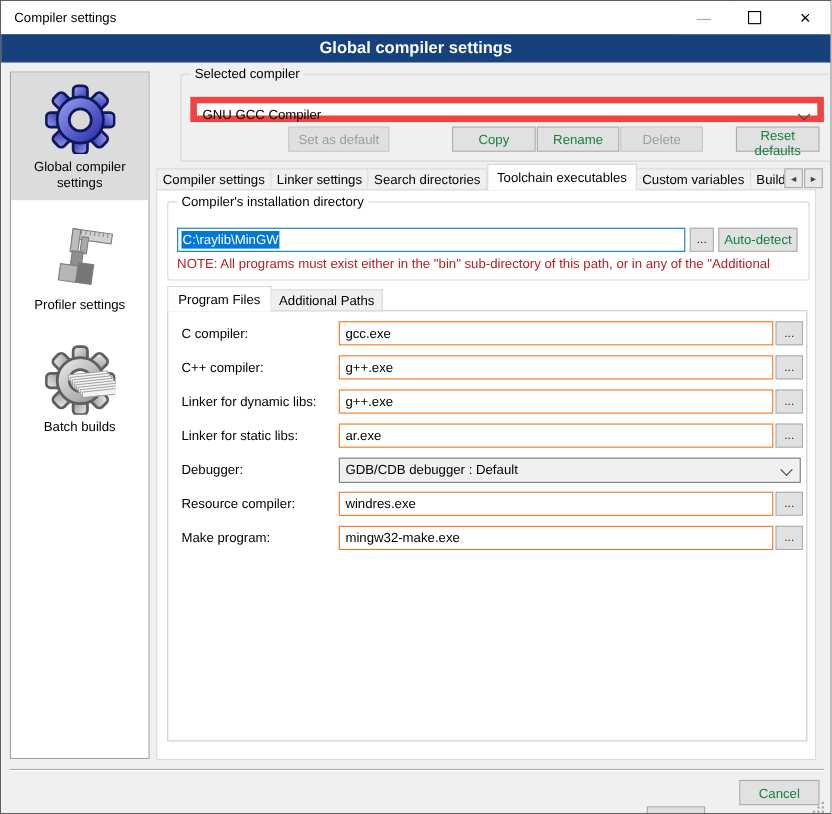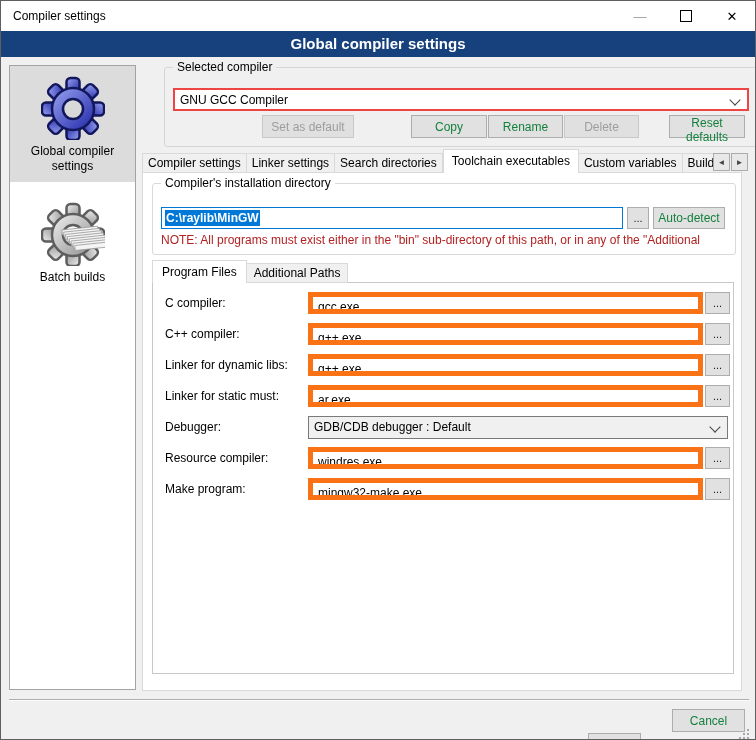--- a/index.html
+++ b/index.html
@@ -30,21 +30,21 @@
   .side-label{display:block;padding:2px 6px 0 6px;line-height:15px;}
   .side-item+.side-item{margin-top:10px;}
 
   
   .groupbox{position:absolute;border:1px solid #d5d5d5;border-radius:3px;}
   .group-label{position:absolute;top:-8px;left:8px;padding:0 4px;line-height:14px;}
   .g-main{left:148px;top:10px;width:592px;height:78px;margin-left:15px;}
   .g-main .group-label{background:#f0f0f0;}
 
   
-  .combo{position:relative;background:#fff;border:2px solid #ef4444;box-sizing:border-box;height:23px;line-height:21px;padding-left:5px;cursor:default;}
+  .combo{position:relative;background:#fff;border:6px solid #ef4444;box-sizing:border-box;height:23px;line-height:21px;padding-left:5px;cursor:default;}
   .chev{position:absolute;right:8px;top:6px;width:7px;height:7px;border-right:1.4px solid #444;border-bottom:1.4px solid #444;transform:rotate(45deg);}
   .combo-main{position:absolute;left:8px;top:20px;width:576px;height:23px;}
 
   
   .btn{position:absolute;height:23px;background:#e1e1e1;border:1px solid #adadad;font-family:"Liberation Sans",sans-serif;font-size:12px;color:#15803d;padding:0;box-sizing:border-box;}
   .btn.disabled{color:#9d9d9d;background:#e0e0e0;border-color:#c8c8c8;}
 
   
   .tabs{position:absolute;left:141px;top:92px;width:571px;height:24px;display:flex;align-items:flex-end;overflow:hidden;z-index:3;}
   .tab{box-sizing:border-box;height:20px;line-height:18px;padding:0 5px;background:#f0f0f0;border:1px solid #d9d9d9;border-left:none;white-space:nowrap;flex:0 0 auto;overflow:hidden;}
@@ -53,37 +53,37 @@
   .tab-arrows{position:absolute;left:712px;top:96px;display:flex;z-index:3;}
   .arrow-btn{width:17px;height:18px;background:#e8e8e8;border:1px solid #ababab;font-size:8px;color:#444;padding:0;display:flex;align-items:center;justify-content:center;}
   .arrow-btn+.arrow-btn{margin-left:1px;}
 
   
   .tabpage{position:absolute;left:141px;top:115px;width:600px;height:519px;background:#fff;border:1px solid #d9d9d9;box-sizing:border-box;z-index:1;}
 
   .g-dir{left:9px;top:10px;width:582px;height:70px;border-color:#d9d9d9;}
   .g-dir .group-label{background:#fff;}
   .dir-input{position:absolute;left:8px;top:23px;width:462px;height:22px;box-sizing:border-box;background:#fff;border:1px solid var(--selection,#0078D7);line-height:20px;padding-left:3px;white-space:nowrap;overflow:hidden;}
-  .dir-input .sel{background:var(--selection,#0078D7);color:#fff;padding:1px 1px;font-weight:bold;}
+  .dir-input .sel{background:var(--selection,#0078D7);color:#fff;padding:1px 1px;}
   .dots{background:#e1e1e1;border:1px solid #adadad;font-size:11px;color:#222;line-height:10px;padding:0;box-sizing:border-box;}
   .dir-dots{position:absolute;left:474px;top:23px;width:22px;height:22px;}
   .autodetect{left:500px;top:23px;width:72px;height:22px;position:absolute;}
   .note{position:absolute;left:8px;top:49px;width:568px;color:var(--note,#B22222);white-space:nowrap;overflow:hidden;}
 
   
   .subtabs{position:absolute;left:9px;top:87px;display:flex;align-items:flex-end;height:23px;z-index:3;}
   .subtab{box-sizing:border-box;height:20px;line-height:18px;padding:0 7px;background:#f0f0f0;border:1px solid #d9d9d9;border-left:none;white-space:nowrap;}
   .subtab:first-child{border-left:1px solid #d9d9d9;}
   .subtab.active{height:23px;line-height:22px;background:#fff;border-bottom:none;padding:0 9px;text-align:center;}
   .subpage{position:absolute;left:9px;top:109px;width:582px;height:392px;background:#fff;border:1px solid #c9c9c9;box-sizing:border-box;padding:9px 0 0 12px;z-index:1;}
 
   
   .frow{display:flex;align-items:center;height:22px;margin-bottom:9px;}
   .flabel{flex:0 0 143px;line-height:22px;}
-  .ftext{width:395px;height:22px;box-sizing:border-box;background:#fff;border:5px solid #f97316;line-height:20px;padding-left:5px;white-space:nowrap;overflow:hidden;}
+  .ftext{width:395px;height:22px;box-sizing:border-box;background:#fff;border:1px solid #f97316;line-height:20px;padding-left:5px;white-space:nowrap;overflow:hidden;}
   .fcombo{position:relative;width:420px;height:23px;box-sizing:border-box;background:#f0f0f0;border:1px solid #7a7a7a;line-height:21px;padding-left:5px;}
   .frow .dots{width:25px;height:22px;margin-left:2px;}
 
   
   .footer-sep{position:absolute;left:8px;top:642px;width:740px;height:1px;background:#afafaf;}
   .footer-sep2{position:absolute;left:8px;top:643px;width:740px;height:1px;background:#fdfdfd;}
   .ok-btn{left:587px;top:676px;width:53px;}
   .cancel-btn{left:671px;top:652px;width:73px;}
   .grip{position:absolute;right:4px;top:672px;width:12px;height:12px;}
   .grip i{position:absolute;width:2px;height:2px;background:#a7a7a7;}
@@ -132,20 +132,36 @@
                   <rect x="-6.5" y="-31" width="13" height="15" rx="4" transform="rotate(225)"></rect>
                   <rect x="-6.5" y="-31" width="13" height="15" rx="4" transform="rotate(270)"></rect>
                   <rect x="-6.5" y="-31" width="13" height="15" rx="4" transform="rotate(315)"></rect>
                   <circle r="21"></circle>
                 </g>
                 <circle r="10" fill="#d9d9d9" stroke="#12175c" stroke-width="2.5"></circle>
               </g>
             </svg>
           </span>
       <span class="side-label">Global compiler settings</span>
+        </div>
+        <div class="side-item">
+      <span class="side-icon">
+            <svg width="64" height="64" viewBox="0 0 64 64">
+              <g transform="rotate(8 32 32)" stroke="#7d7d7d" stroke-width="1">
+                <rect x="22" y="7" width="36" height="9" fill="#d2d2d2"></rect>
+                <path d="M26 7v4 M30 7v4 M34 7v4 M38 7v4 M42 7v4 M46 7v4 M50 7v4 M54 7v4" fill="none" stroke="#8c8c8c"></path>
+                <rect x="22" y="7" width="7" height="21" fill="#bdbdbd"></rect>
+                <rect x="31" y="13" width="6" height="15" fill="#a8a8a8"></rect>
+                <rect x="24" y="27" width="10" height="15" fill="#8f8f8f"></rect>
+                <rect x="15" y="40" width="16" height="15" fill="#b5b5b5"></rect>
+                <rect x="31" y="37" width="14" height="18" fill="#767676"></rect>
+              </g>
+            </svg>
+          </span>
+      <span class="side-label">Profiler settings</span>
         </div>
         <div class="side-item">
       <span class="side-icon">
             <svg width="64" height="64" viewBox="0 0 64 64">
               <defs>
                 <linearGradient id="gg" x1="0" y1="0" x2="1" y2="1">
                   <stop offset="0" stop-color="#efefef"></stop>
                   <stop offset="1" stop-color="#8f8f8f"></stop>
                 </linearGradient>
               </defs>
@@ -237,21 +253,21 @@
         <span class="flabel">C++ compiler:</span>
         <div class="ftext"><span>g++.exe</span></div>
         <button class="dots">...</button>
           </div>
           <div class="frow">
         <span class="flabel">Linker for dynamic libs:</span>
         <div class="ftext"><span>g++.exe</span></div>
         <button class="dots">...</button>
           </div>
           <div class="frow">
-        <span class="flabel">Linker for static must:</span>
+        <span class="flabel">Linker for static libs:</span>
         <div class="ftext"><span>ar.exe</span></div>
         <button class="dots">...</button>
           </div>
           <div class="frow">
         <span class="flabel">Debugger:</span>
         <div class="fcombo"><span>GDB/CDB debugger : Default</span><span class="chev"></span></div>
           </div>
           <div class="frow">
         <span class="flabel">Resource compiler:</span>
         <div class="ftext"><span>windres.exe</span></div>

